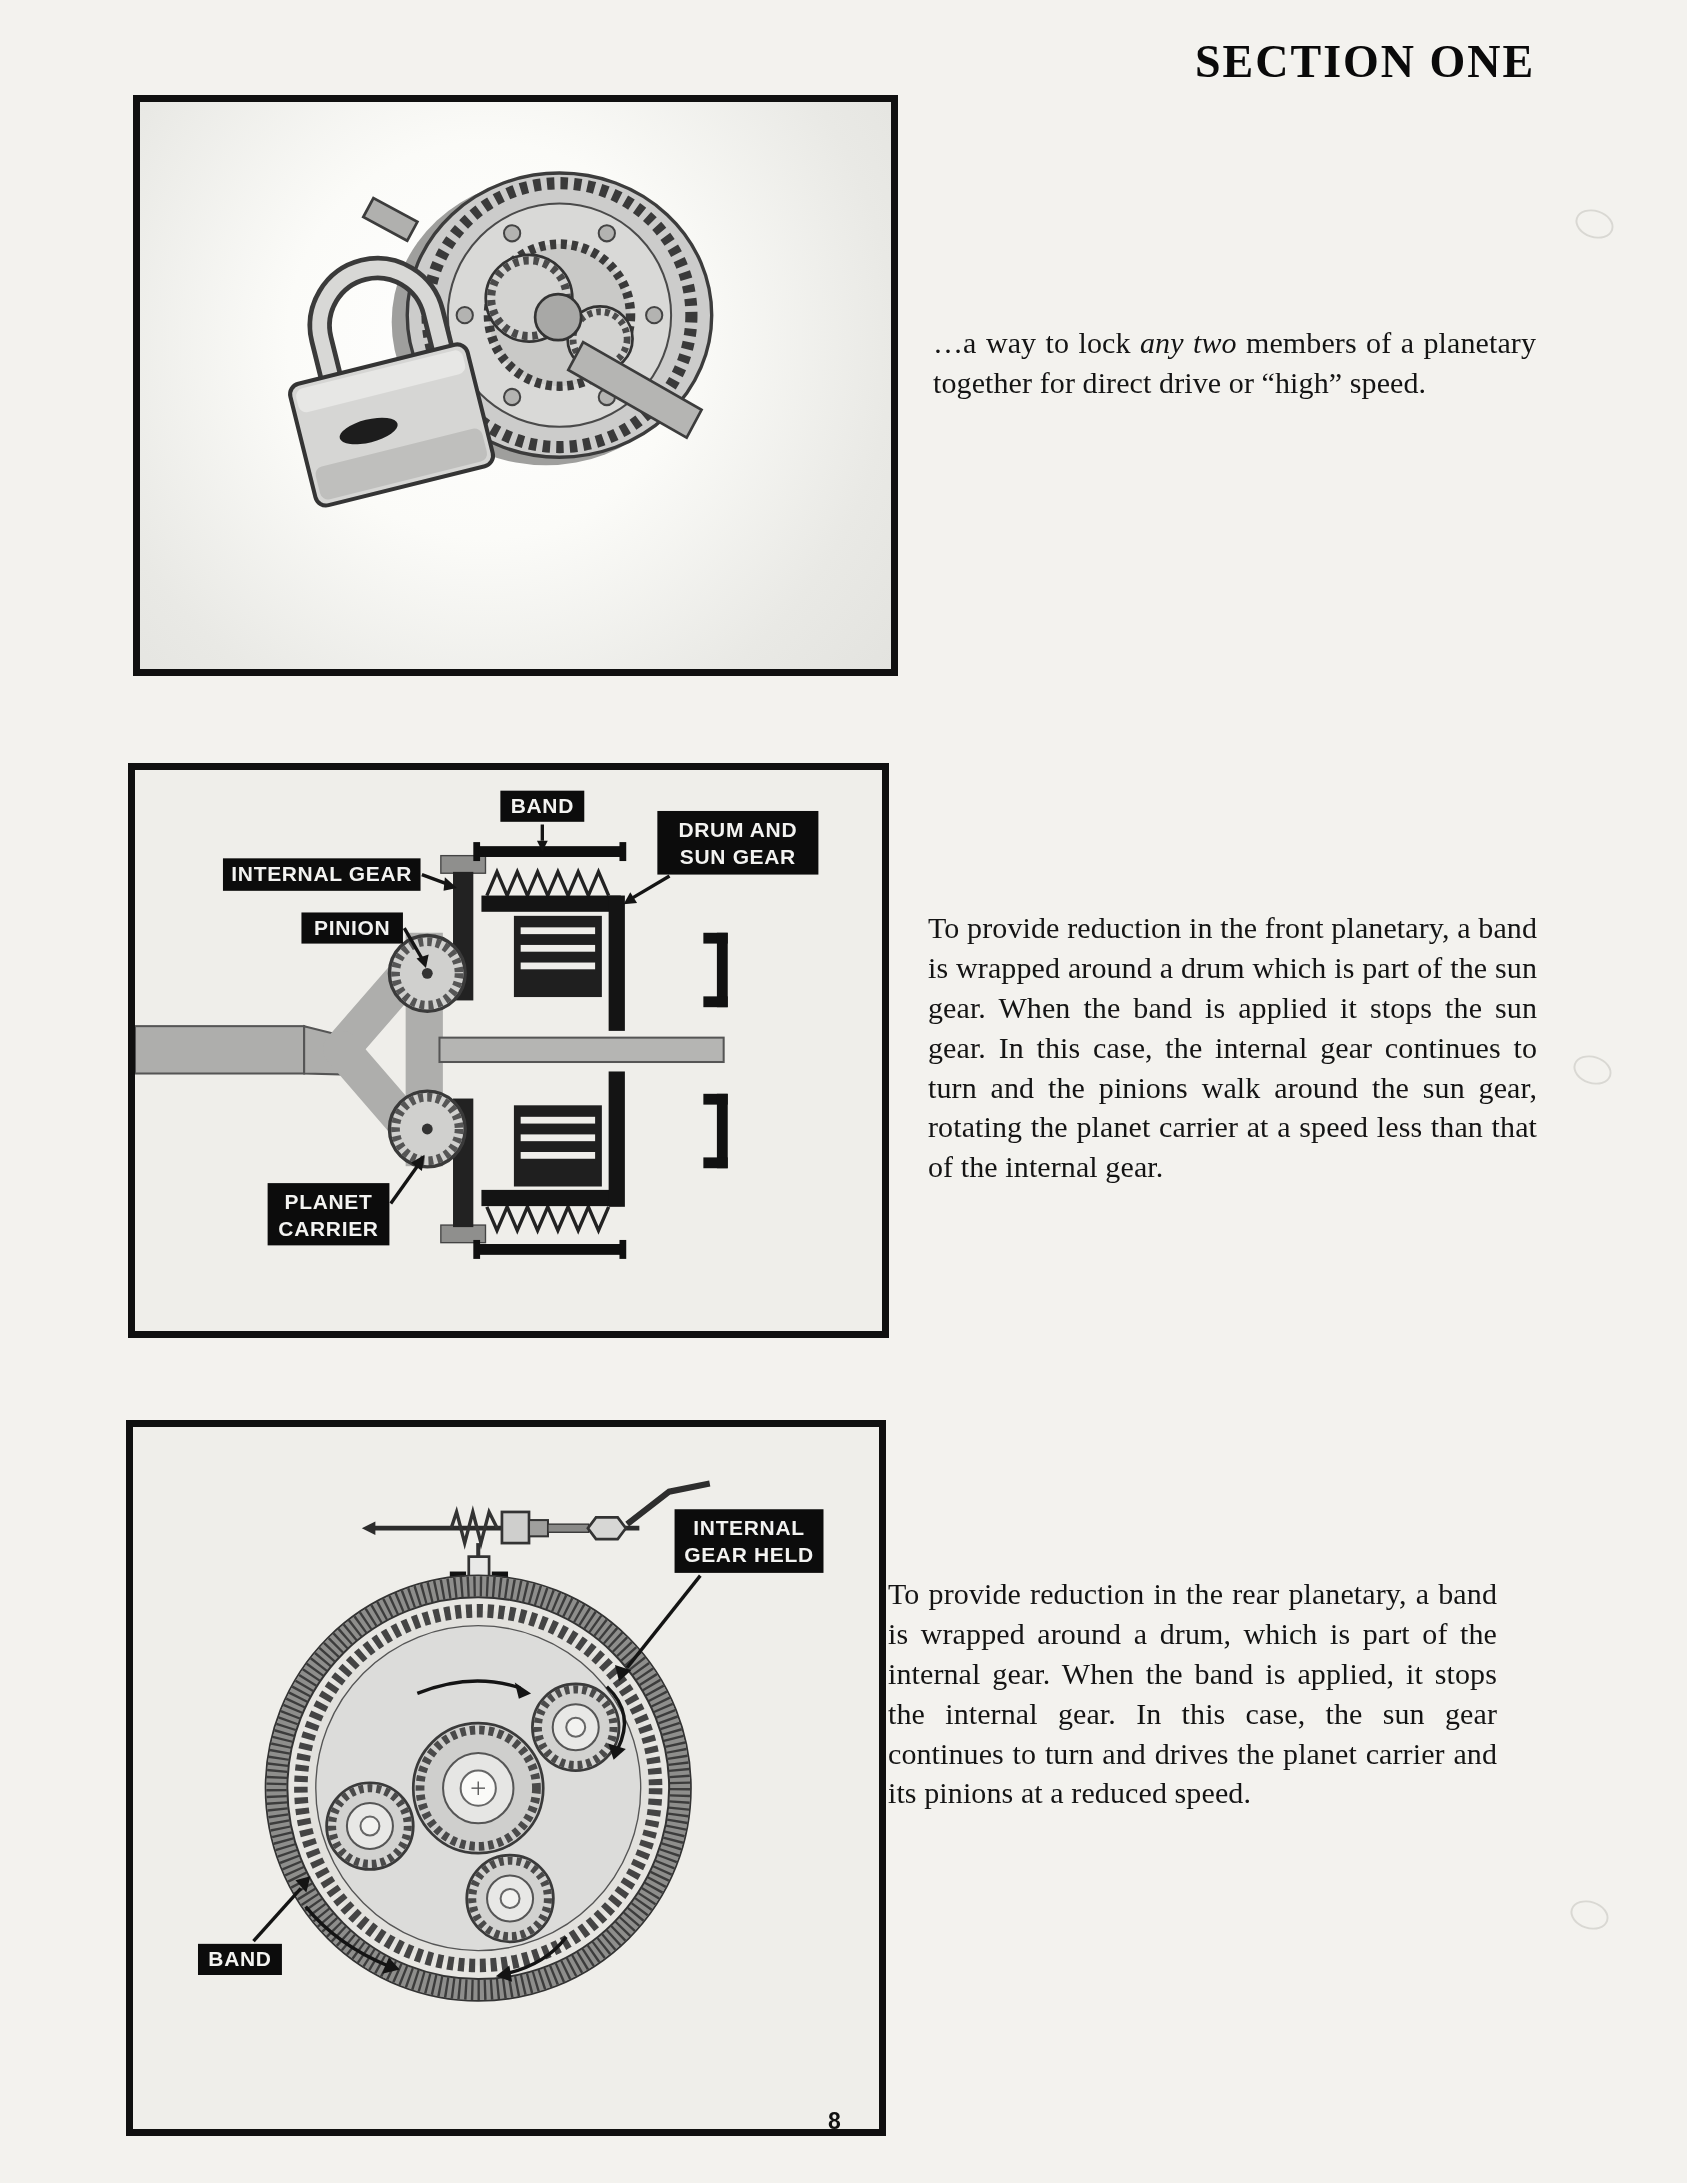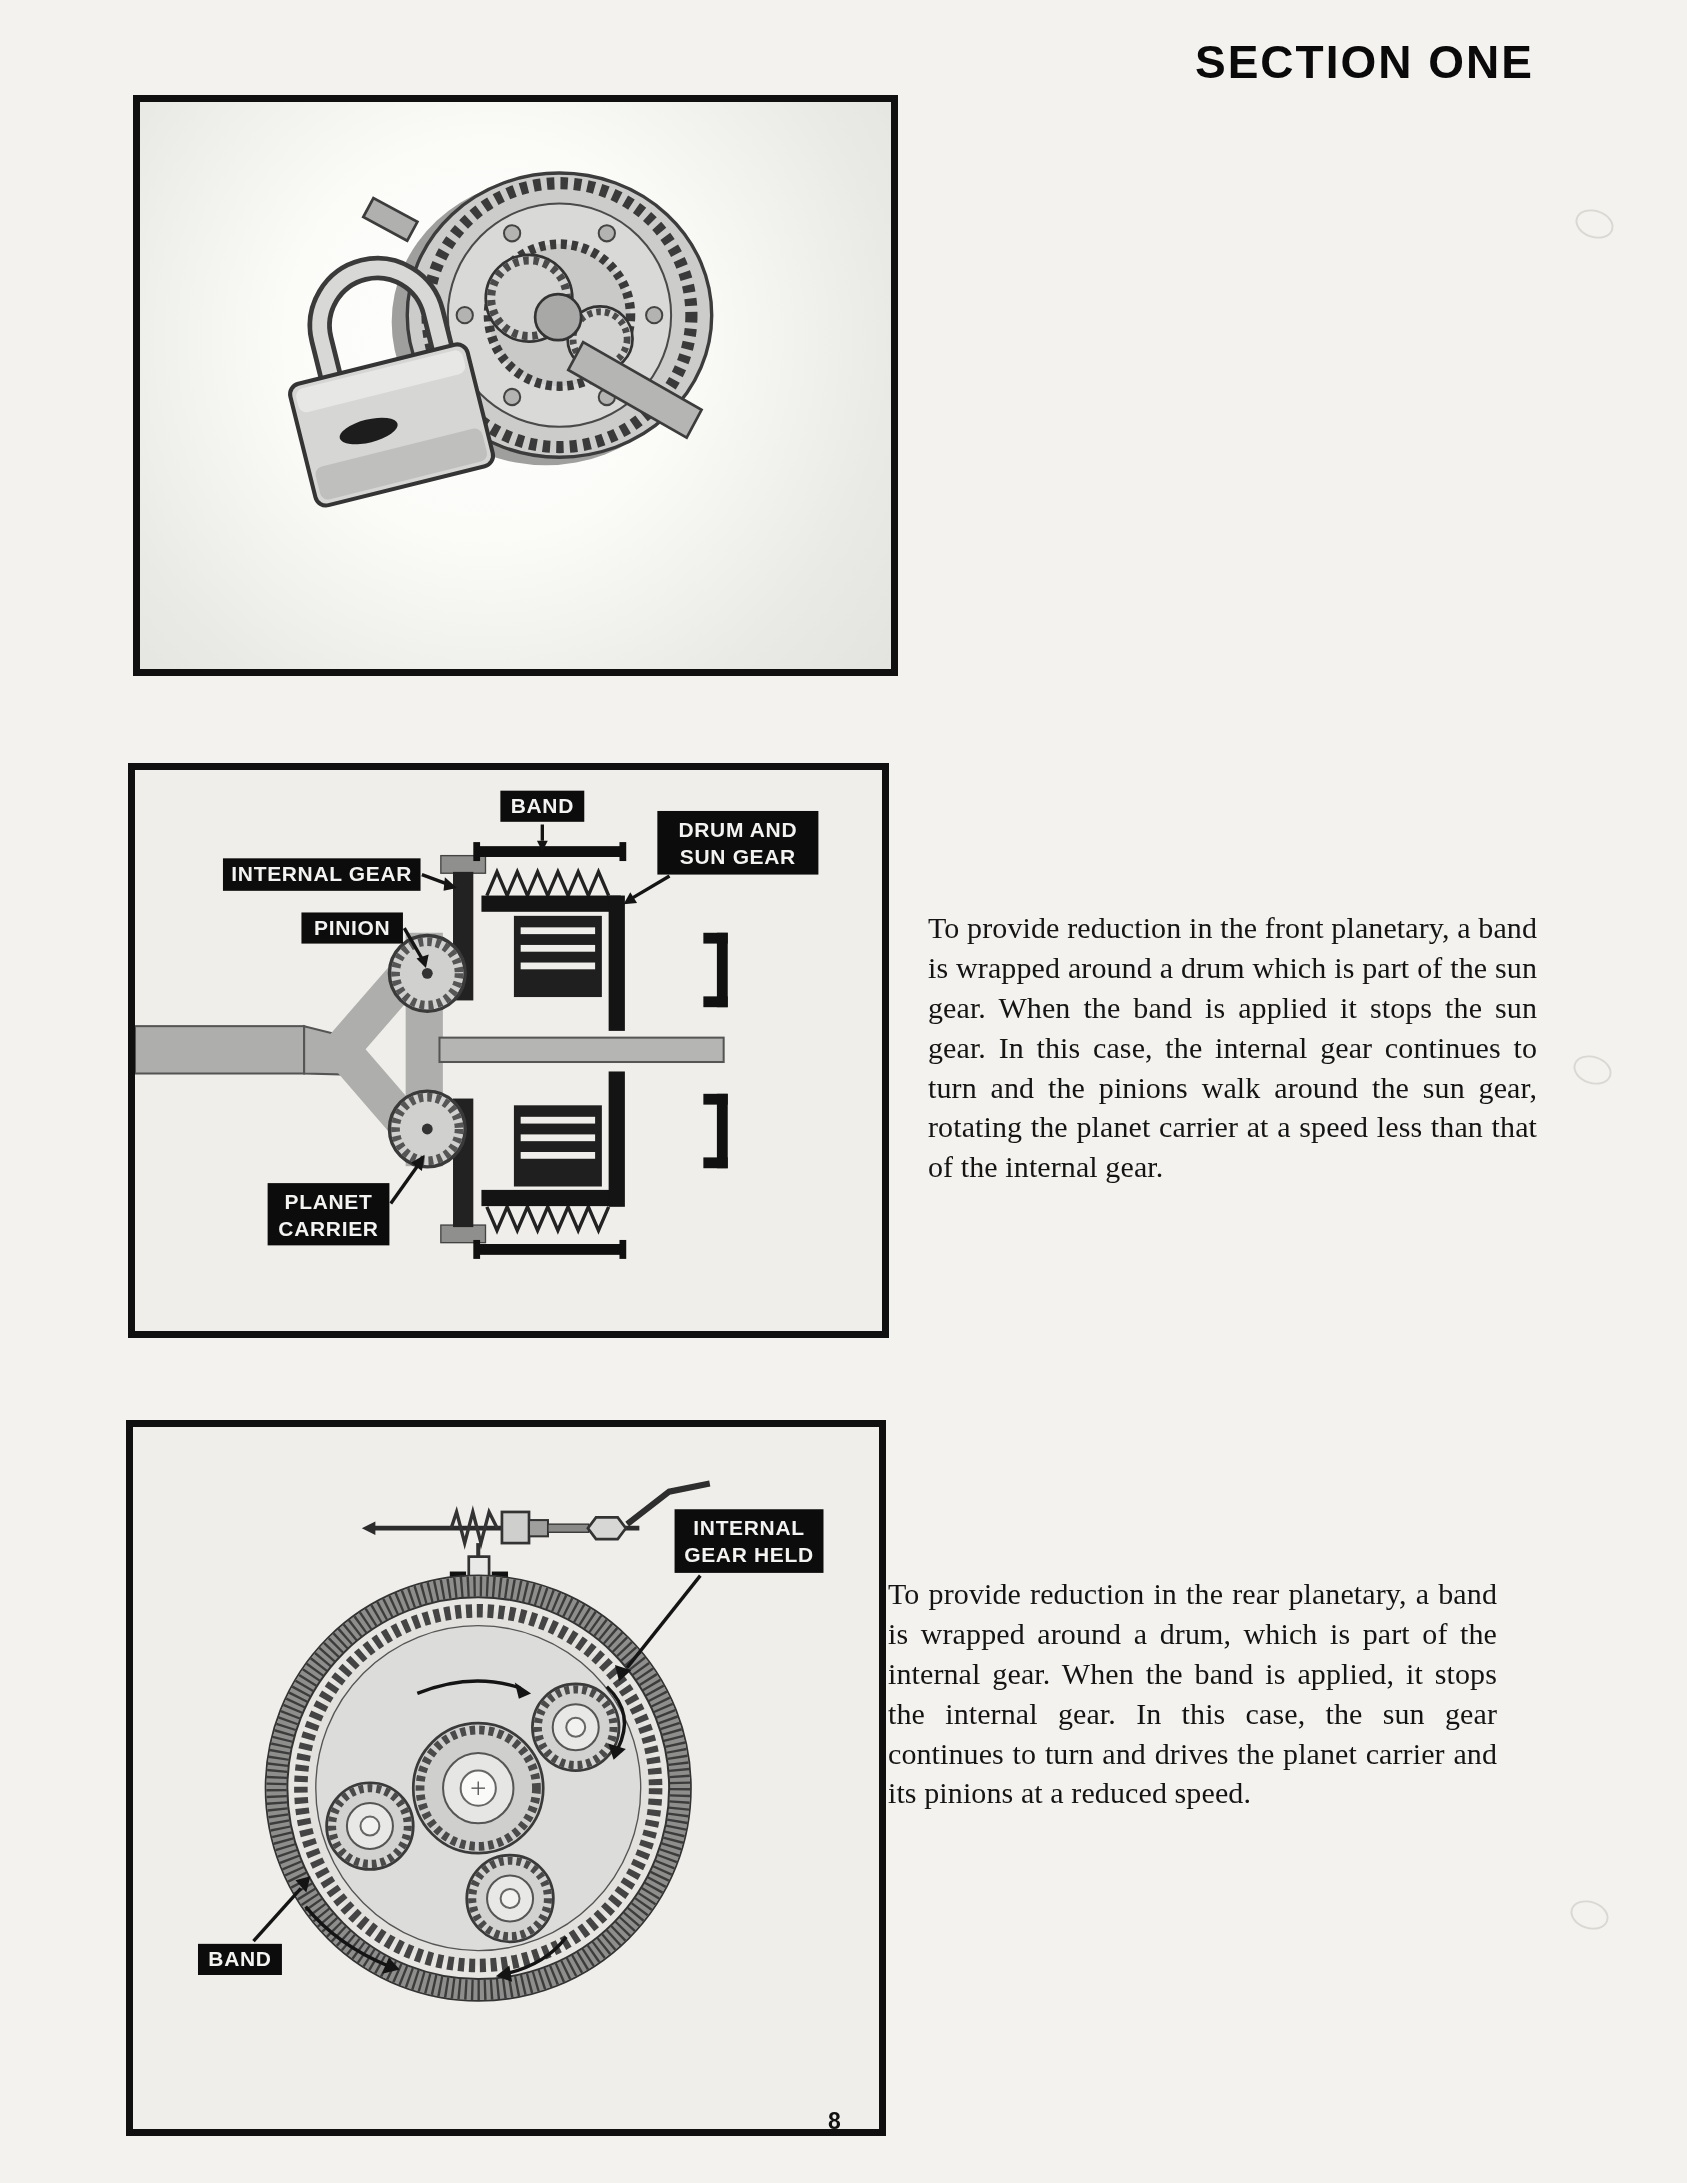--- a/index.html
+++ b/index.html
@@ -5,21 +5,21 @@
   * { margin:0; padding:0; box-sizing:border-box; }
   html,body { background:#e8e7e3; }
   .page {
     position:relative; width:1688px; height:2183px;
     background:#f3f2ee;
     font-family:"Liberation Serif", serif;
     overflow:hidden;
   }
   .section-header {
     position:absolute; top:35px; left:1195px;
-    font-family:Liberation Sans, sans-serif;
+    font-family:Liberation Serif, serif;
     font-weight:bold; font-size:46px; letter-spacing:2px; color:#0a0a0a;
   }
   .frame {
     position:absolute; border:7.4px solid #101010; background:#efeeea;
     overflow:hidden;
   }
   #frame1 { left:133px; top:95px;  width:765px; height:581px;
     background:radial-gradient(circle at 46% 42%, #ffffff 0%, #fbfbf8 38%, #e9e9e5 78%, #e3e3df 100%);
   }
   #frame2 { left:128px; top:763px; width:761px; height:575px; }
@@ -86,20 +86,21 @@
         <path d="M300,395 L300,330 A85,85 0 0 1 470,330 L470,385" stroke="#3a3a3a" stroke-width="36" fill="none"></path>
         <path d="M300,395 L300,330 A85,85 0 0 1 470,330 L470,385" stroke="#d8d8d6" stroke-width="22" fill="none"></path>
         <rect x="235" y="385" width="270" height="185" rx="16" fill="#d6d6d4" stroke="#343434" stroke-width="6"></rect>
         <rect x="243" y="393" width="254" height="36" rx="12" fill="#e7e7e5"></rect>
         <rect x="243" y="512" width="254" height="50" rx="12" fill="#bfbfbd"></rect>
         <ellipse cx="335" cy="478" rx="44" ry="17" fill="#1d1d1d"></ellipse>
       </g>
     </svg>
   </div>
 
+  <p class="caption" id="cap1"><span>…a way to lock </span><span class="em">any two</span><span> members of a planetary together for direct drive or “high” speed.</span></p>
 
   <div class="frame" id="frame2">
     <svg viewBox="0 0 1104 828">
       <g>
 
         <rect x="0" y="378" width="250" height="70" fill="#aeaeac" stroke="#555" stroke-width="3"></rect>
         <polygon points="250,378 330,398 330,450 250,448" fill="#aeaeac" stroke="#555" stroke-width="3"></polygon>
         <line x1="305" y1="412" x2="420" y2="280" stroke="#aeaeac" stroke-width="54" stroke-linecap="round"></line>
         <line x1="305" y1="412" x2="420" y2="545" stroke="#aeaeac" stroke-width="54" stroke-linecap="round"></line>
         <rect x="400" y="240" width="55" height="345" fill="#aeaeac"></rect>

